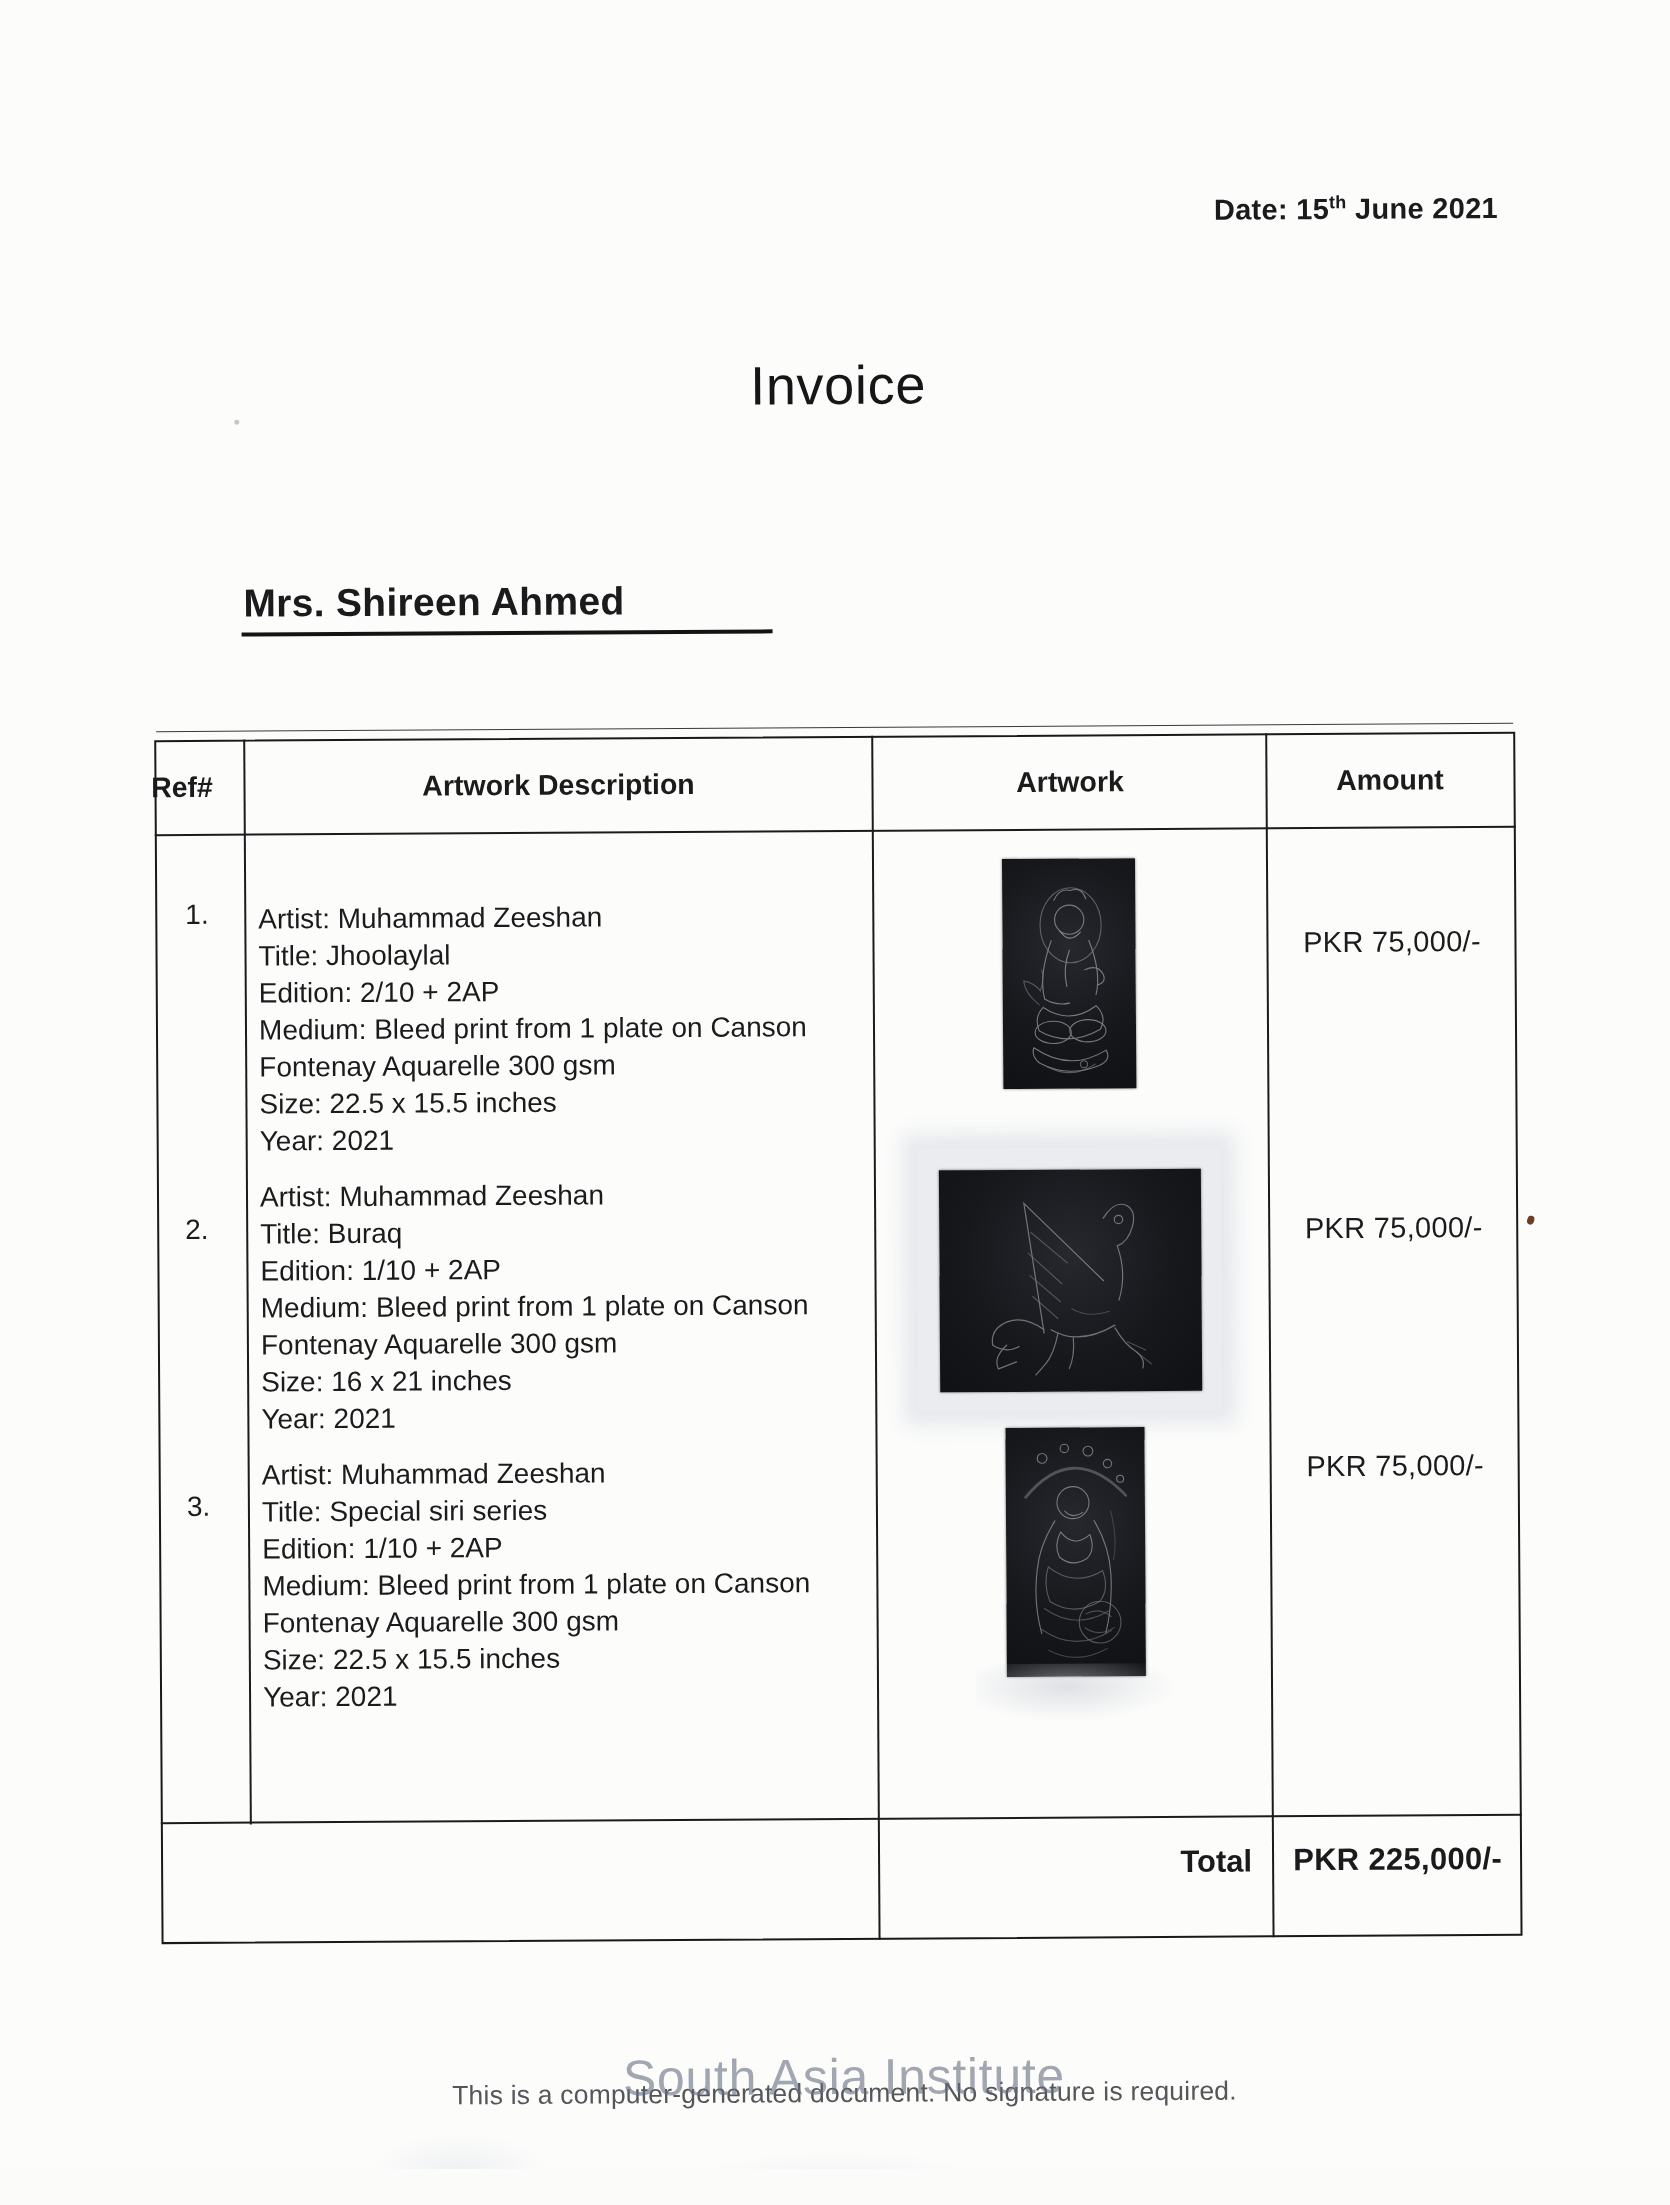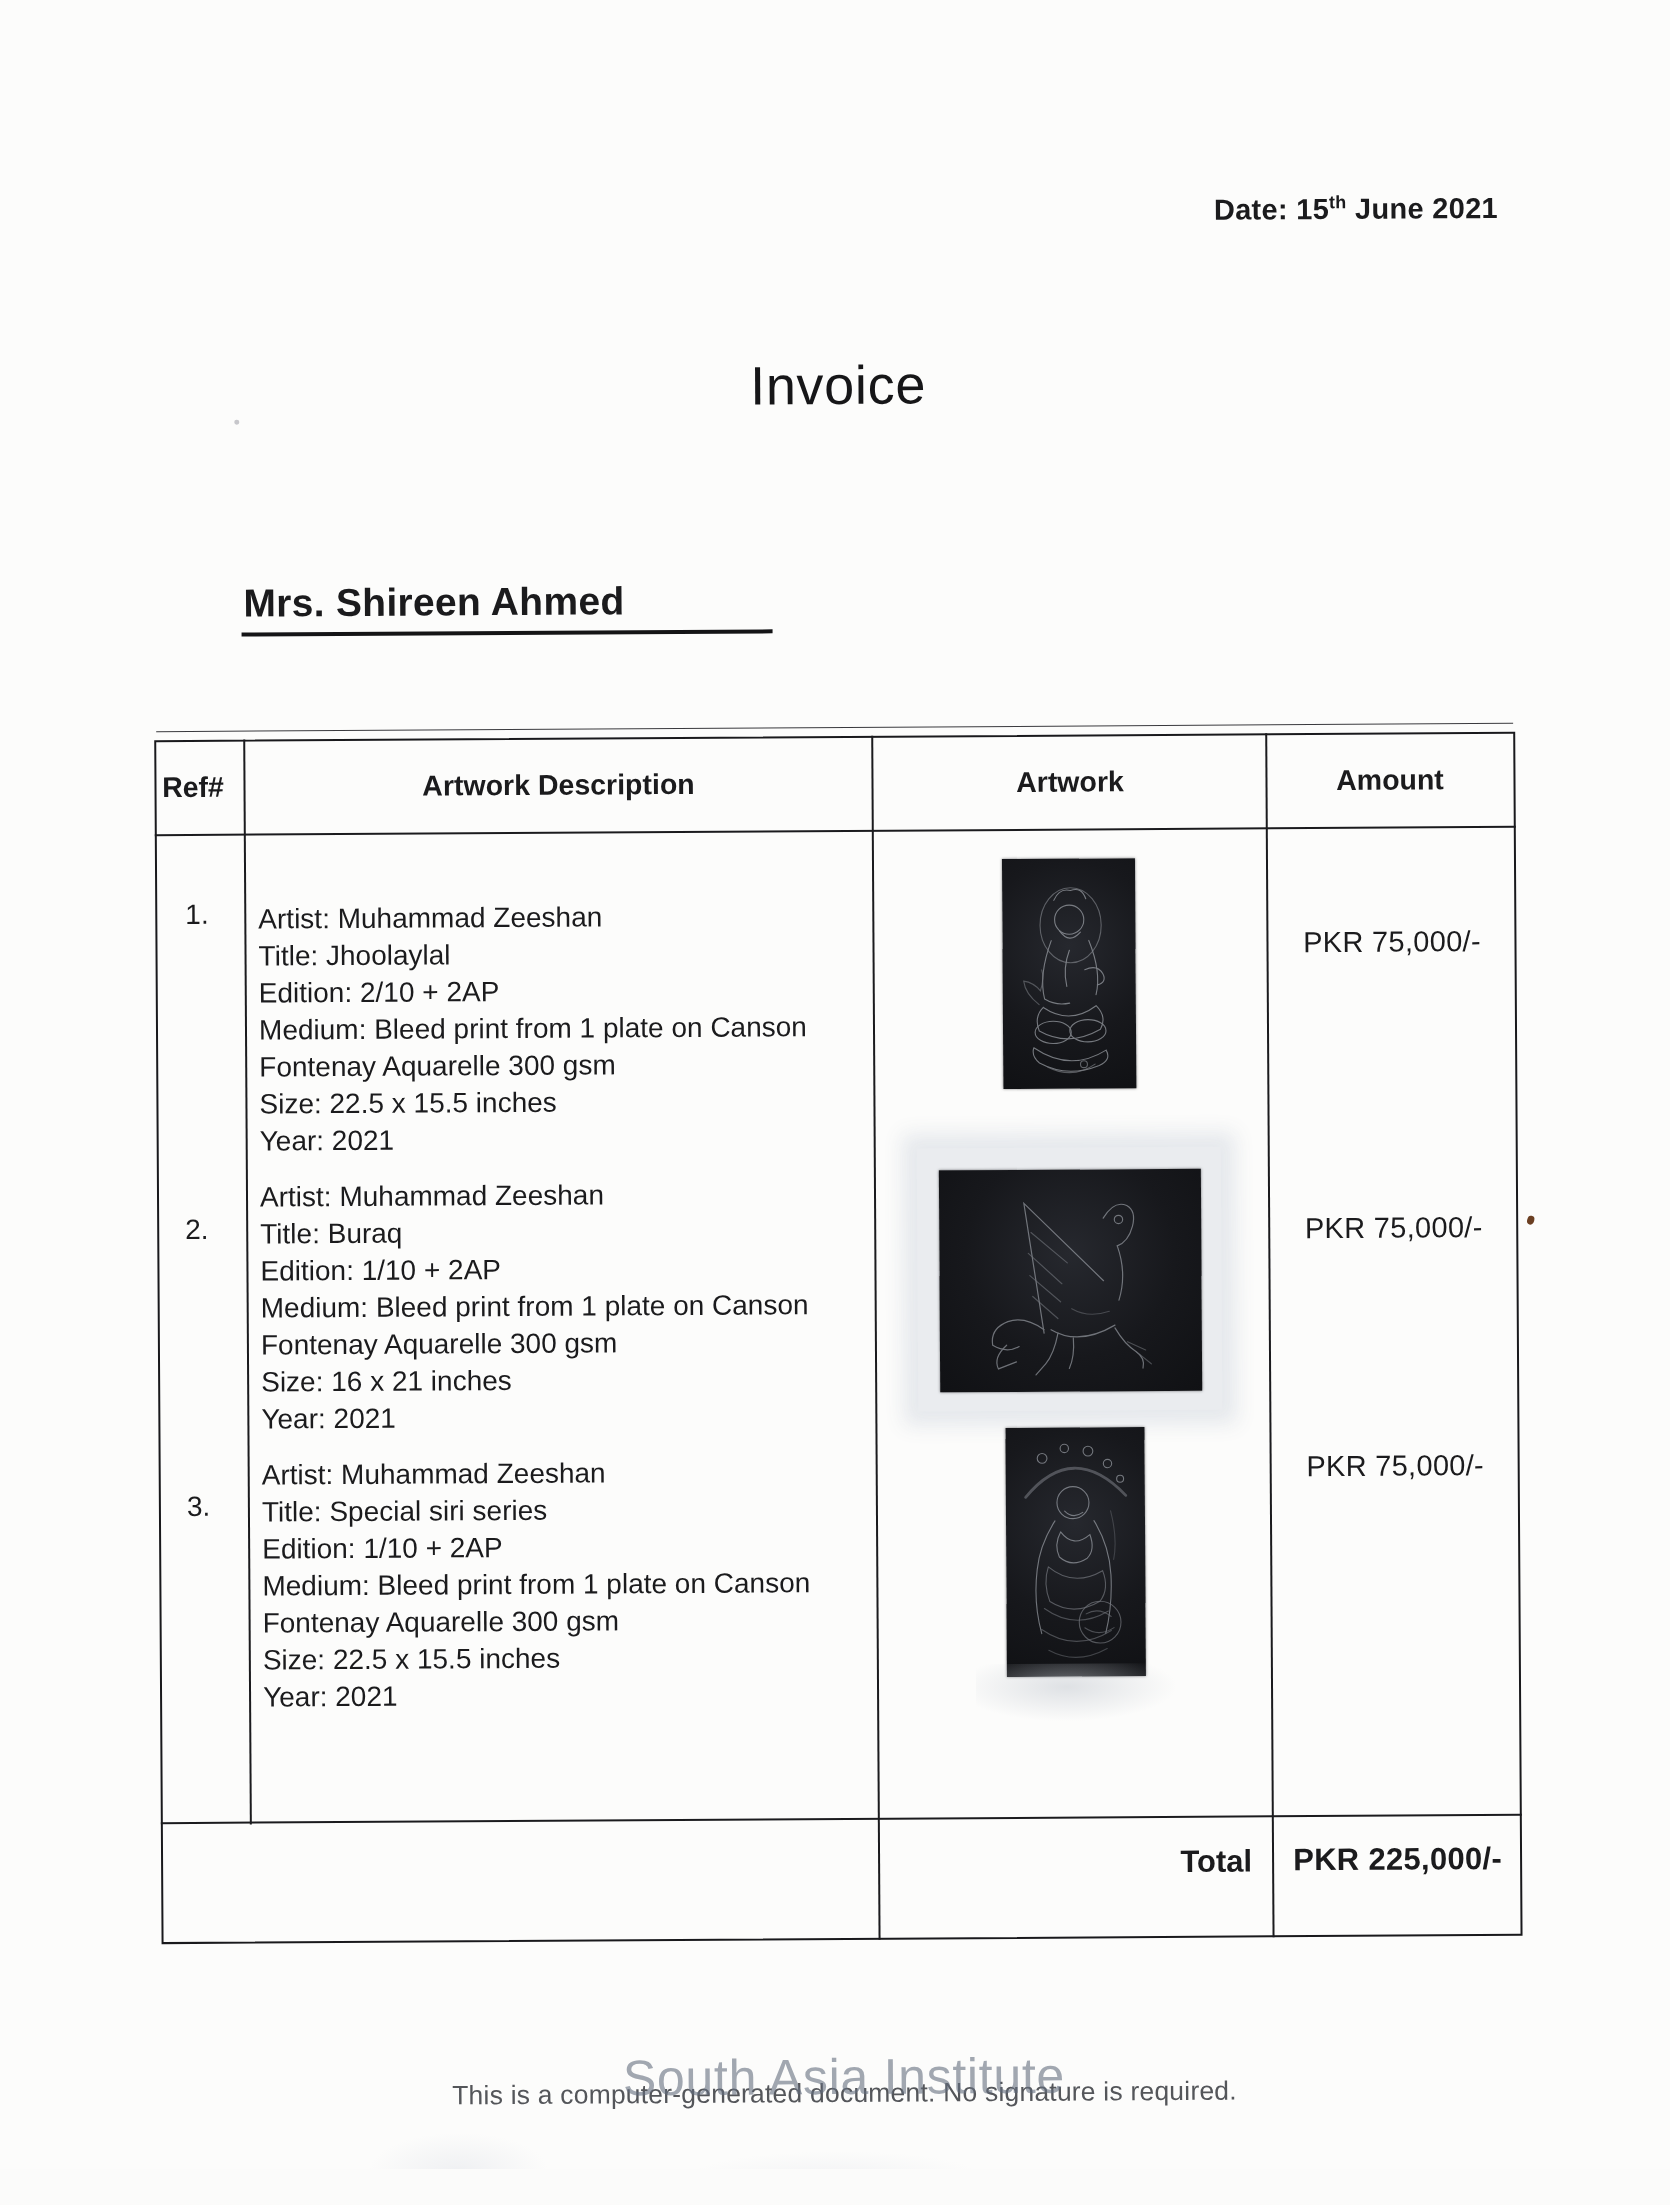--- a/index.html
+++ b/index.html
@@ -25,21 +25,21 @@
                border: 2.8px solid #19191c; }
   .tbl-topline { left: 159px; top: 727px; width: 1357px; height: 1.4px; background: #3a3a3e; }
   .vline, .hline { background: #1b1b1e; }
   .v-ref  { left: 246px;  top: 736px; width: 2.1px; height: 1085px; }
   .v-desc { left: 874px; top: 736px; width: 2.1px; height: 1204px; }
   .v-amt  { left: 1268px; top: 736px; width: 2.1px; height: 1204px; }
   .h-head { left: 157px; top: 830px; width: 1361px; height: 2.1px; }
   .h-total{ left: 157px; top: 1818px; width: 1361px; height: 2.1px; }
 
   .th { top: 767px; font-size: 28.5px; font-weight: 700; text-align: center; }
-  .th-ref  { left: 133px;  width: 125px; }
+  .th-ref  { left: 122px;  width: 125px; }
   .th-desc { left: 387px;  width: 348px; }
   .th-art  { left: 968px; width: 209px; }
   .th-amt  { left: 1288px; width: 209px; }
 
   .ref-num { font-size: 28px; width: 56px; }
   .ref-1 { left: 187px; top: 895px; }
   .ref-2 { left: 185px; top: 1210px; }
   .ref-3 { left: 185px; top: 1487px; }
 
   .desc-block { left: 260px; width: 613px; font-size: 28px; line-height: 37px; white-space: nowrap; }

